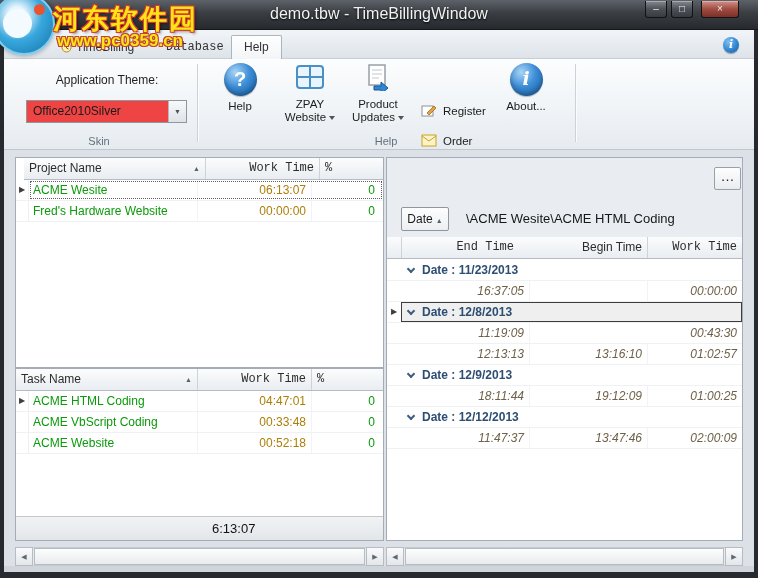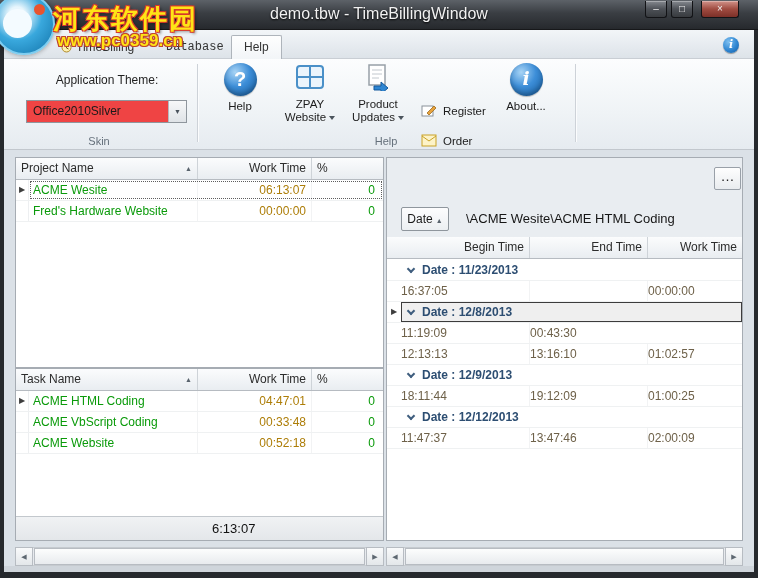--- a/index.html
+++ b/index.html
@@ -31,21 +31,21 @@
   .bicon{display:block;margin:2px auto 4px;}
   .blue-circle{width:33px;height:33px;border-radius:50%;background:radial-gradient(circle at 34% 28%,#a8d4f5,#3d8ed8 45%,#155c9f);box-shadow:inset 0 -3px 5px rgba(0,0,0,.25),0 1px 1px rgba(0,0,0,.25);color:#fff;font-weight:bold;text-align:center;}
   .blue-circle.q{font-size:20px;line-height:33px;}
   .blue-circle.ii{font-family:"DejaVu Serif",serif;font-style:italic;font-size:19px;line-height:31px;}
   .smallbtn{position:absolute;height:24px;display:flex;align-items:center;gap:6px;font-size:11.5px;color:#1c1c1c;padding:0 4px;z-index:3;}
   .darr{display:inline-block;width:0;height:0;border-left:3px solid transparent;border-right:3px solid transparent;border-top:4px solid #4b545d;margin-left:3px;vertical-align:1px;}
   
   .grid{position:absolute;background:#fff;border:1px solid #a6acb3;}
   .ghead{position:absolute;left:0;right:0;display:flex;height:22px;background:linear-gradient(#fbfcfd,#e9edf1);border-bottom:1px solid #b6bbc1;font-size:12px;color:#2c2c2c;}
   .hc{position:relative;line-height:21px;padding:0 5px;white-space:nowrap;overflow:hidden;}
-  .hc.sep{border-left:1px solid #ced3d8;}
+  .hc.sep{border-left:1px solid #ced3d8;font-family:Liberation Mono, monospace;}
   .sort{position:absolute;right:5px;top:0;font-size:7px;color:#59636d;line-height:21px;}
   .rows{position:absolute;left:0;right:0;}
   .grow{display:flex;height:21px;line-height:20px;font-size:12px;border-bottom:1px solid #eff1f2;background:#fff;}
   .g-ind{width:13px;flex:none;text-align:center;font-size:8px;color:#3e3e3e;border-right:1px solid #edeff1;}
   .d-ind{width:14px;flex:none;text-align:center;font-size:8px;color:#3e3e3e;}
   .g-cells{flex:1;display:flex;min-width:0;}
   .focused>.g-cells{outline:1px dotted #5e5e5e;outline-offset:-2px;}
   .pg-hname{width:181px;}
   .pg-htime{width:114px;text-align:right;padding-right:5px;}
   .pg-hpct{flex:1;}
@@ -62,21 +62,21 @@
   .gpath{position:absolute;left:79px;top:49px;height:24px;line-height:24px;font-size:13px;color:#161616;white-space:nowrap;}
   .dhead{top:79px;}
   .dg-hind{width:14px;flex:none;padding:0;}
   .dg-hbegin{width:128px;text-align:right;padding-right:5px;}
   .dg-hend{width:118px;text-align:right;padding-right:5px;}
   .dg-hwork{flex:1;text-align:right;padding-right:5px;}
   .drows{top:102px;}
   .glab{flex:1;display:flex;align-items:center;color:#2d4e72;font-weight:bold;padding-left:4px;min-width:0;}
   .chev{width:6px;height:6px;border-right:2px solid #3f5e7e;border-bottom:2px solid #3f5e7e;transform:rotate(45deg);margin:-2px 8px 0 3px;flex:none;}
   .dsel-box{background:#efefef;outline:1px solid #3c3c3c;outline-offset:-1px;}
-  .dc{flex:none;padding-right:5px;color:#6e6149;}
+  .dc{flex:none;text-align:right;padding-right:5px;color:#6e6149;font-style:italic;}
   .dc.b{width:128px;}
   .dc.e{width:118px;border-left:1px solid #f2f3f4;}
   .dc.w{flex:1;border-left:1px solid #f2f3f4;}
   
   .hscroll{position:absolute;top:547px;height:19px;display:flex;}
   .sbtn{width:18px;flex:none;background:linear-gradient(#f9fafb,#e3e7ea);border:1px solid #b7bcc2;text-align:center;font-size:7px;line-height:17px;color:#5d6771;}
   .strack{flex:1;position:relative;background:#e7eaee;border-top:1px solid #c5cacf;border-bottom:1px solid #c5cacf;}
   .sthumb{position:absolute;top:0;bottom:0;left:1px;right:1px;background:linear-gradient(#fcfdfd,#e8ebee);border:1px solid #b7bcc2;}
   .statusband{position:absolute;left:4px;top:566px;width:750px;height:6px;background:#cfd5db;}
   
@@ -161,21 +161,21 @@
     <span>Register</span>
   </div>
   <div class="bigbtn" style="left:497px;width:58px;">
     <span class="bicon blue-circle ii">i</span>
     <span>About...</span>
   </div>
   <div class="gcap" style="left:197px;width:378px;">Help</div>
   <div class="gsep" style="left:575px;"></div>
 
   <div class="grid" style="left:15px;top:157px;width:369px;height:211px;">
-    <div class="ghead" style="top:0;">
+    <div class="ghead" style="top:0;margin-left:8px;">
       <div class="hc pg-hname"><span>Project Name</span><span class="sort">▲</span></div>
       <div class="hc pg-htime sep"><span>Work Time</span></div>
       <div class="hc pg-hpct sep"><span>%</span></div>
     </div>
     <div class="rows" style="top:22px;">
         <div class="grow focused">
           <div class="g-ind">▶</div>
           <div class="g-cells">
             <div class="pg-name">ACME Wesite</div>
             <div class="pg-time">06:13:07</div>
@@ -231,22 +231,22 @@
   </div>
 
   <div class="grid" style="left:386px;top:157px;width:357px;height:384px;">
     <div class="g3top">
       <div class="more-btn"><span>…</span></div>
       <div class="date-btn"><span>Date</span><span class="sort">▲</span></div>
       <div class="gpath">\ACME Wesite\ACME HTML Coding</div>
     </div>
     <div class="ghead dhead">
       <div class="hc dg-hind"></div>
+      <div class="hc dg-hend sep"><span>End Time</span></div>
       <div class="hc dg-hbegin"><span>Begin Time</span></div>
-      <div class="hc dg-hend sep"><span>End Time</span></div>
       <div class="hc dg-hwork sep"><span>Work Time</span></div>
     </div>
     <div class="rows drows">
         <div class="grow">
           <div class="d-ind"></div>
           <div class="glab">
             <span class="chev"></span>
             <span>Date : 11/23/2013</span>
           </div>
         </div>

